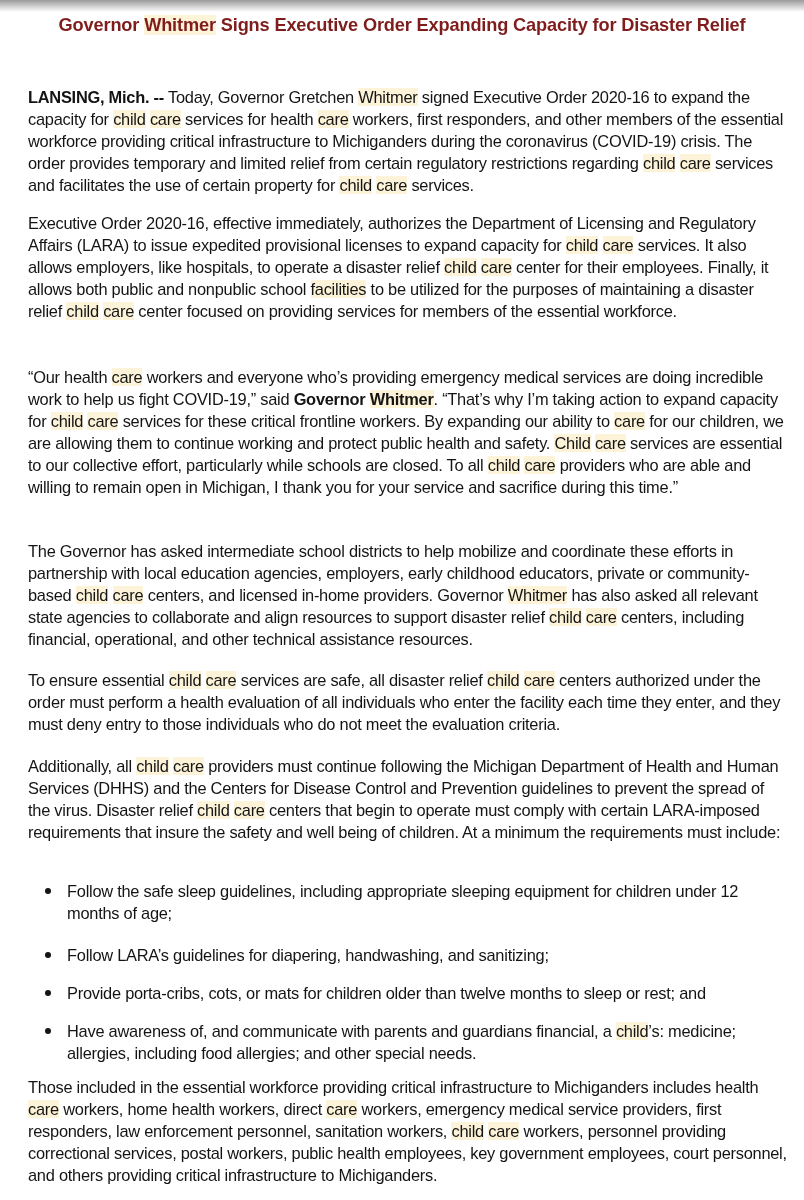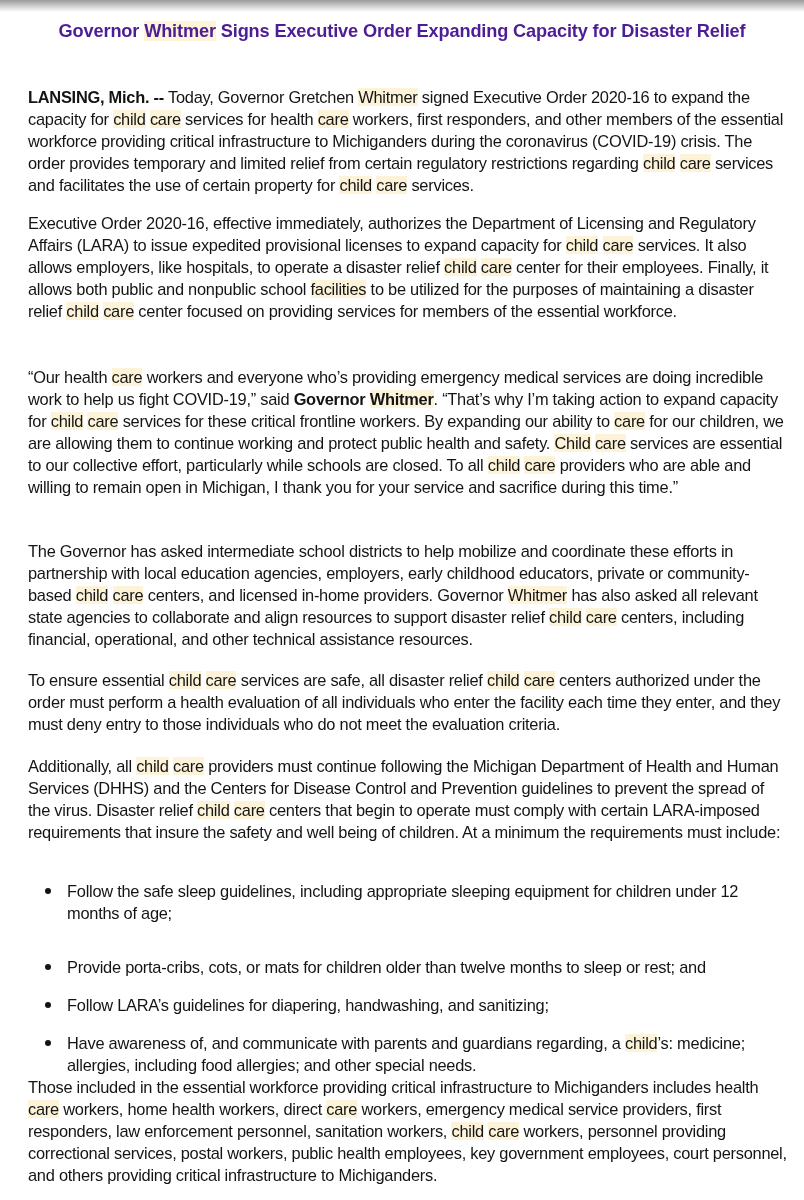--- a/index.html
+++ b/index.html
@@ -21,27 +21,27 @@
       height: 12px;
       background: linear-gradient(to bottom, #9a9a9a 0%, #c8c8c8 45%, #ffffff 100%);
     }
     .page {
       position: absolute;
       top: 0; left: 0;
       width: 804px;
     }
     .title {
       margin: 0;
-      padding-top: 19px;
+      padding-top: 13px;
       text-align: center;
       font-weight: bold;
       font-size: 18.2px;
       line-height: 24px;
       letter-spacing: -0.15px;
-      color: #4c1d95;
+      color: #7f1d1d;
     }
     .title .line { display: block; }
     .body-text {
       position: absolute;
       left: 28px;
       width: 760px;
       font-size: 16.4px;
       line-height: 22px;
       letter-spacing: -0.25px;
     }
@@ -80,32 +80,32 @@
   </h1>
 
   <p class="para body-text" style="top:86px"><span class="b">LANSING, Mich. --</span><span> Today, Governor Gretchen </span><span class="hl" style="background: rgb(253, 243, 216);">Whitmer</span><span> signed Executive Order 2020-16 to expand the capacity for </span><span class="hl" style="background: rgb(253, 243, 216);">child</span><span> </span><span class="hl" style="background: rgb(253, 243, 216);">care</span><span> services for health </span><span class="hl" style="background: rgb(253, 243, 216);">care</span><span> workers, first responders, and other members of the essential workforce providing critical infrastructure to Michiganders during the coronavirus (COVID-19) crisis. The order provides temporary and limited relief from certain regulatory restrictions regarding </span><span class="hl" style="background: rgb(253, 243, 216);">child</span><span> </span><span class="hl" style="background: rgb(253, 243, 216);">care</span><span> services and facilitates the use of certain property for </span><span class="hl" style="background: rgb(253, 243, 216);">child</span><span> </span><span class="hl" style="background: rgb(253, 243, 216);">care</span><span> services.</span></p>
   <p class="para body-text" style="top:212px"><span>Executive Order 2020-16, effective immediately, authorizes the Department of Licensing and Regulatory Affairs (LARA) to issue expedited provisional licenses to expand capacity for </span><span class="hl" style="background: rgb(253, 243, 216);">child</span><span> </span><span class="hl" style="background: rgb(253, 243, 216);">care</span><span> services. It also allows employers, like hospitals, to operate a disaster relief </span><span class="hl" style="background: rgb(253, 243, 216);">child</span><span> </span><span class="hl" style="background: rgb(253, 243, 216);">care</span><span> center for their employees. Finally, it allows both public and nonpublic school </span><span class="hl" style="background: rgb(253, 243, 216);">facilities</span><span> to be utilized for the purposes of maintaining a disaster relief </span><span class="hl" style="background: rgb(253, 243, 216);">child</span><span> </span><span class="hl" style="background: rgb(253, 243, 216);">care</span><span> center focused on providing services for members of the essential workforce.</span></p>
   <p class="para body-text" style="top:366px"><span>“Our health </span><span class="hl" style="background: rgb(253, 243, 216);">care</span><span> workers and everyone who’s providing emergency medical services are doing incredible work to help us fight COVID-19,” said </span><span class="b">Governor </span><span class="hl b" style="background: rgb(253, 243, 216);">Whitmer</span><span>. “That’s why I’m taking action to expand capacity for </span><span class="hl" style="background: rgb(253, 243, 216);">child</span><span> </span><span class="hl" style="background: rgb(253, 243, 216);">care</span><span> services for these critical frontline workers. By expanding our ability to </span><span class="hl" style="background: rgb(253, 243, 216);">care</span><span> for our children, we are allowing them to continue working and protect public health and safety. </span><span class="hl" style="background: rgb(253, 243, 216);">Child</span><span> </span><span class="hl" style="background: rgb(253, 243, 216);">care</span><span> services are essential to our collective effort, particularly while schools are closed. To all </span><span class="hl" style="background: rgb(253, 243, 216);">child</span><span> </span><span class="hl" style="background: rgb(253, 243, 216);">care</span><span> providers who are able and willing to remain open in Michigan, I thank you for your service and sacrifice during this time.”</span></p>
   <p class="para body-text" style="top:540px"><span>The Governor has asked intermediate school districts to help mobilize and coordinate these efforts in partnership with local education agencies, employers, early childhood educators, private or community-based </span><span class="hl" style="background: rgb(253, 243, 216);">child</span><span> </span><span class="hl" style="background: rgb(253, 243, 216);">care</span><span> centers, and licensed in-home providers. Governor </span><span class="hl" style="background: rgb(253, 243, 216);">Whitmer</span><span> has also asked all relevant state agencies to collaborate and align resources to support disaster relief </span><span class="hl" style="background: rgb(253, 243, 216);">child</span><span> </span><span class="hl" style="background: rgb(253, 243, 216);">care</span><span> centers, including financial, operational, and other technical assistance resources.</span></p>
   <p class="para body-text" style="top:669px"><span>To ensure essential </span><span class="hl" style="background: rgb(253, 243, 216);">child</span><span> </span><span class="hl" style="background: rgb(253, 243, 216);">care</span><span> services are safe, all disaster relief </span><span class="hl" style="background: rgb(253, 243, 216);">child</span><span> </span><span class="hl" style="background: rgb(253, 243, 216);">care</span><span> centers authorized under the order must perform a health evaluation of all individuals who enter the facility each time they enter, and they must deny entry to those individuals who do not meet the evaluation criteria.</span></p>
   <p class="para body-text" style="top:755px"><span>Additionally, all </span><span class="hl" style="background: rgb(253, 243, 216);">child</span><span> </span><span class="hl" style="background: rgb(253, 243, 216);">care</span><span> providers must continue following the Michigan Department of Health and Human Services (DHHS) and the Centers for Disease Control and Prevention guidelines to prevent the spread of the virus. Disaster relief </span><span class="hl" style="background: rgb(253, 243, 216);">child</span><span> </span><span class="hl" style="background: rgb(253, 243, 216);">care</span><span> centers that begin to operate must comply with certain LARA-imposed requirements that insure the safety and well being of children. At a minimum the requirements must include:</span></p>
 
   <ul class="bullets body-text" style="top:880px">
-    <li style="margin-bottom:32px">
+    <li style="margin-bottom:20px">
       <span class="bullet-dot"></span>
       <span><span>Follow the safe sleep guidelines, including appropriate sleeping equipment for children under 12 months of age;</span></span>
     </li>
     <li style="margin-bottom:16px">
       <span class="bullet-dot"></span>
-      <span><span>Provide porta-cribs, cots, or mats for children older than twelve months to sleep or rest; and</span></span>
+      <span><span>Follow LARA’s guidelines for diapering, handwashing, and sanitizing;</span></span>
     </li>
     <li style="margin-bottom:16px">
       <span class="bullet-dot"></span>
-      <span><span>Follow LARA’s guidelines for diapering, handwashing, and sanitizing;</span></span>
+      <span><span>Provide porta-cribs, cots, or mats for children older than twelve months to sleep or rest; and</span></span>
     </li>
     <li>
       <span class="bullet-dot"></span>
-      <span><span>Have awareness of, and communicate with parents and guardians regarding, a </span><span class="hl" style="background: rgb(253, 243, 216);">child</span><span>’s: medicine; allergies, including food allergies; and other special needs.</span></span>
+      <span><span>Have awareness of, and communicate with parents and guardians financial, a </span><span class="hl" style="background: rgb(253, 243, 216);">child</span><span>’s: medicine; allergies, including food allergies; and other special needs.</span></span>
     </li>
   </ul>
 
   <p class="para body-text" style="top:1076px"><span>Those included in the essential workforce providing critical infrastructure to Michiganders includes health </span><span class="hl" style="background: rgb(253, 243, 216);">care</span><span> workers, home health workers, direct </span><span class="hl" style="background: rgb(253, 243, 216);">care</span><span> workers, emergency medical service providers, first responders, law enforcement personnel, sanitation workers, </span><span class="hl" style="background: rgb(253, 243, 216);">child</span><span> </span><span class="hl" style="background: rgb(253, 243, 216);">care</span><span> workers, personnel providing correctional services, postal workers, public health employees, key government employees, court personnel, and others providing critical infrastructure to Michiganders.</span></p>
 </div>
 
 </body></html>

